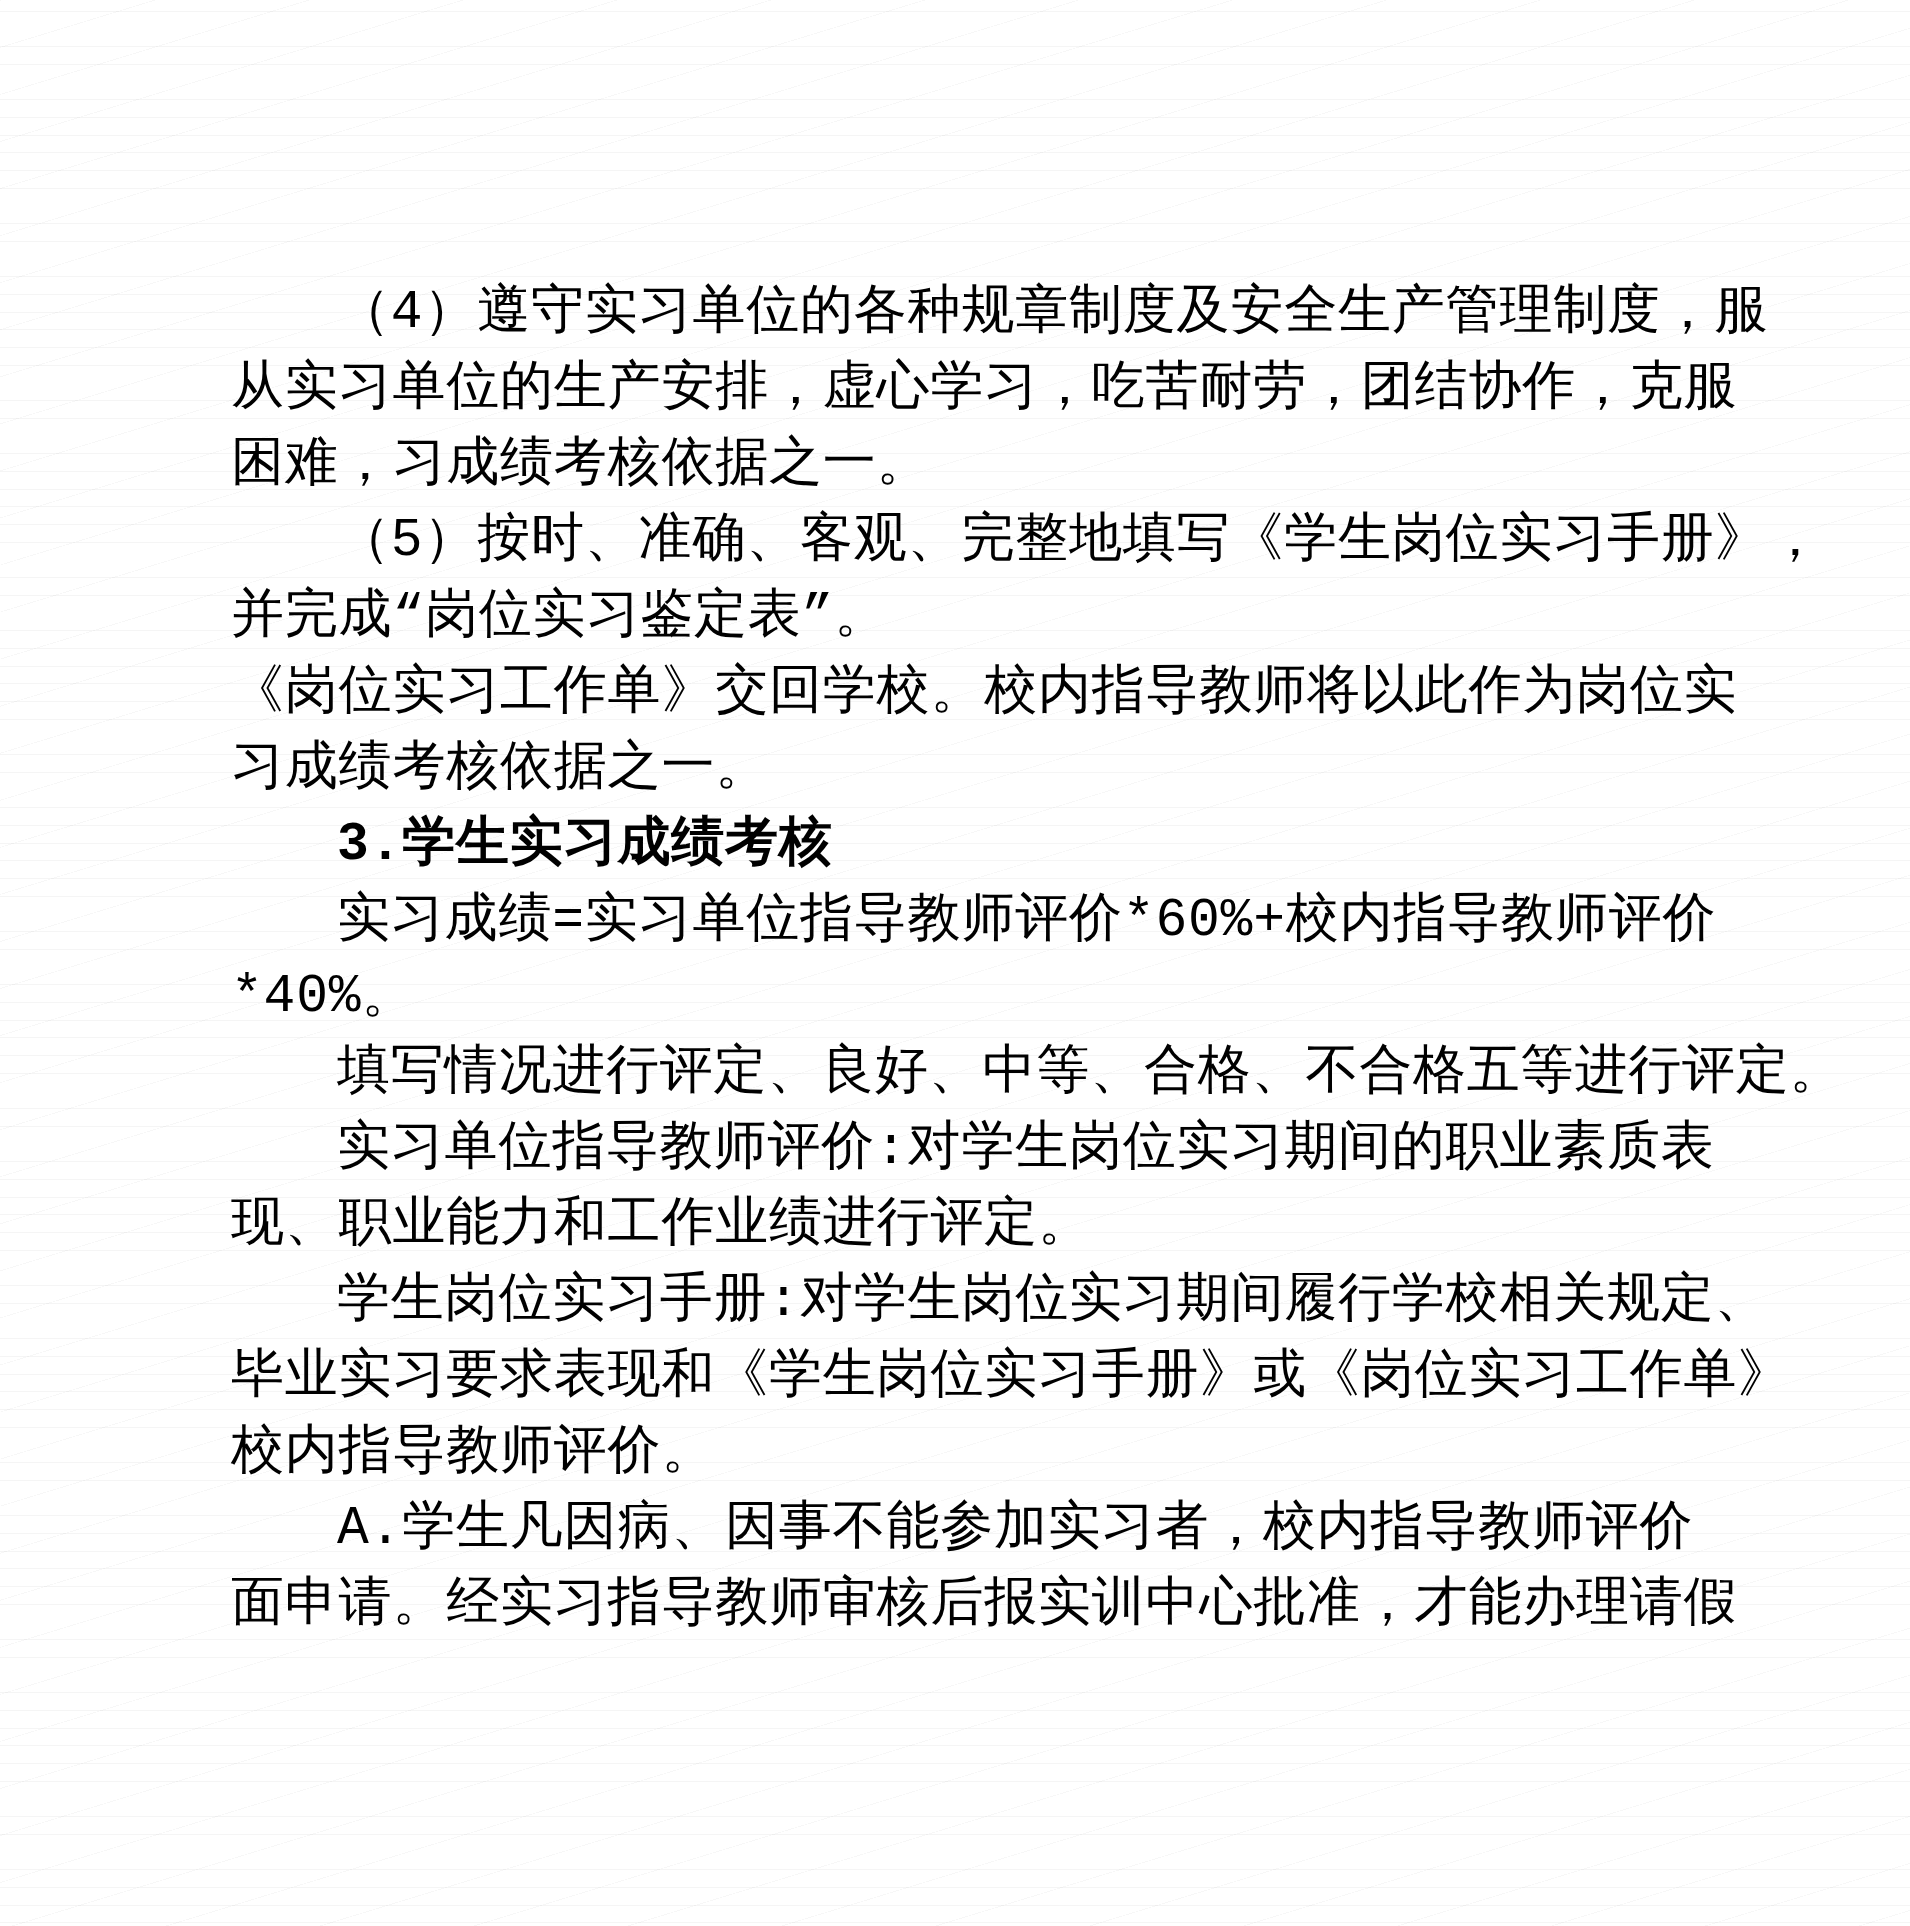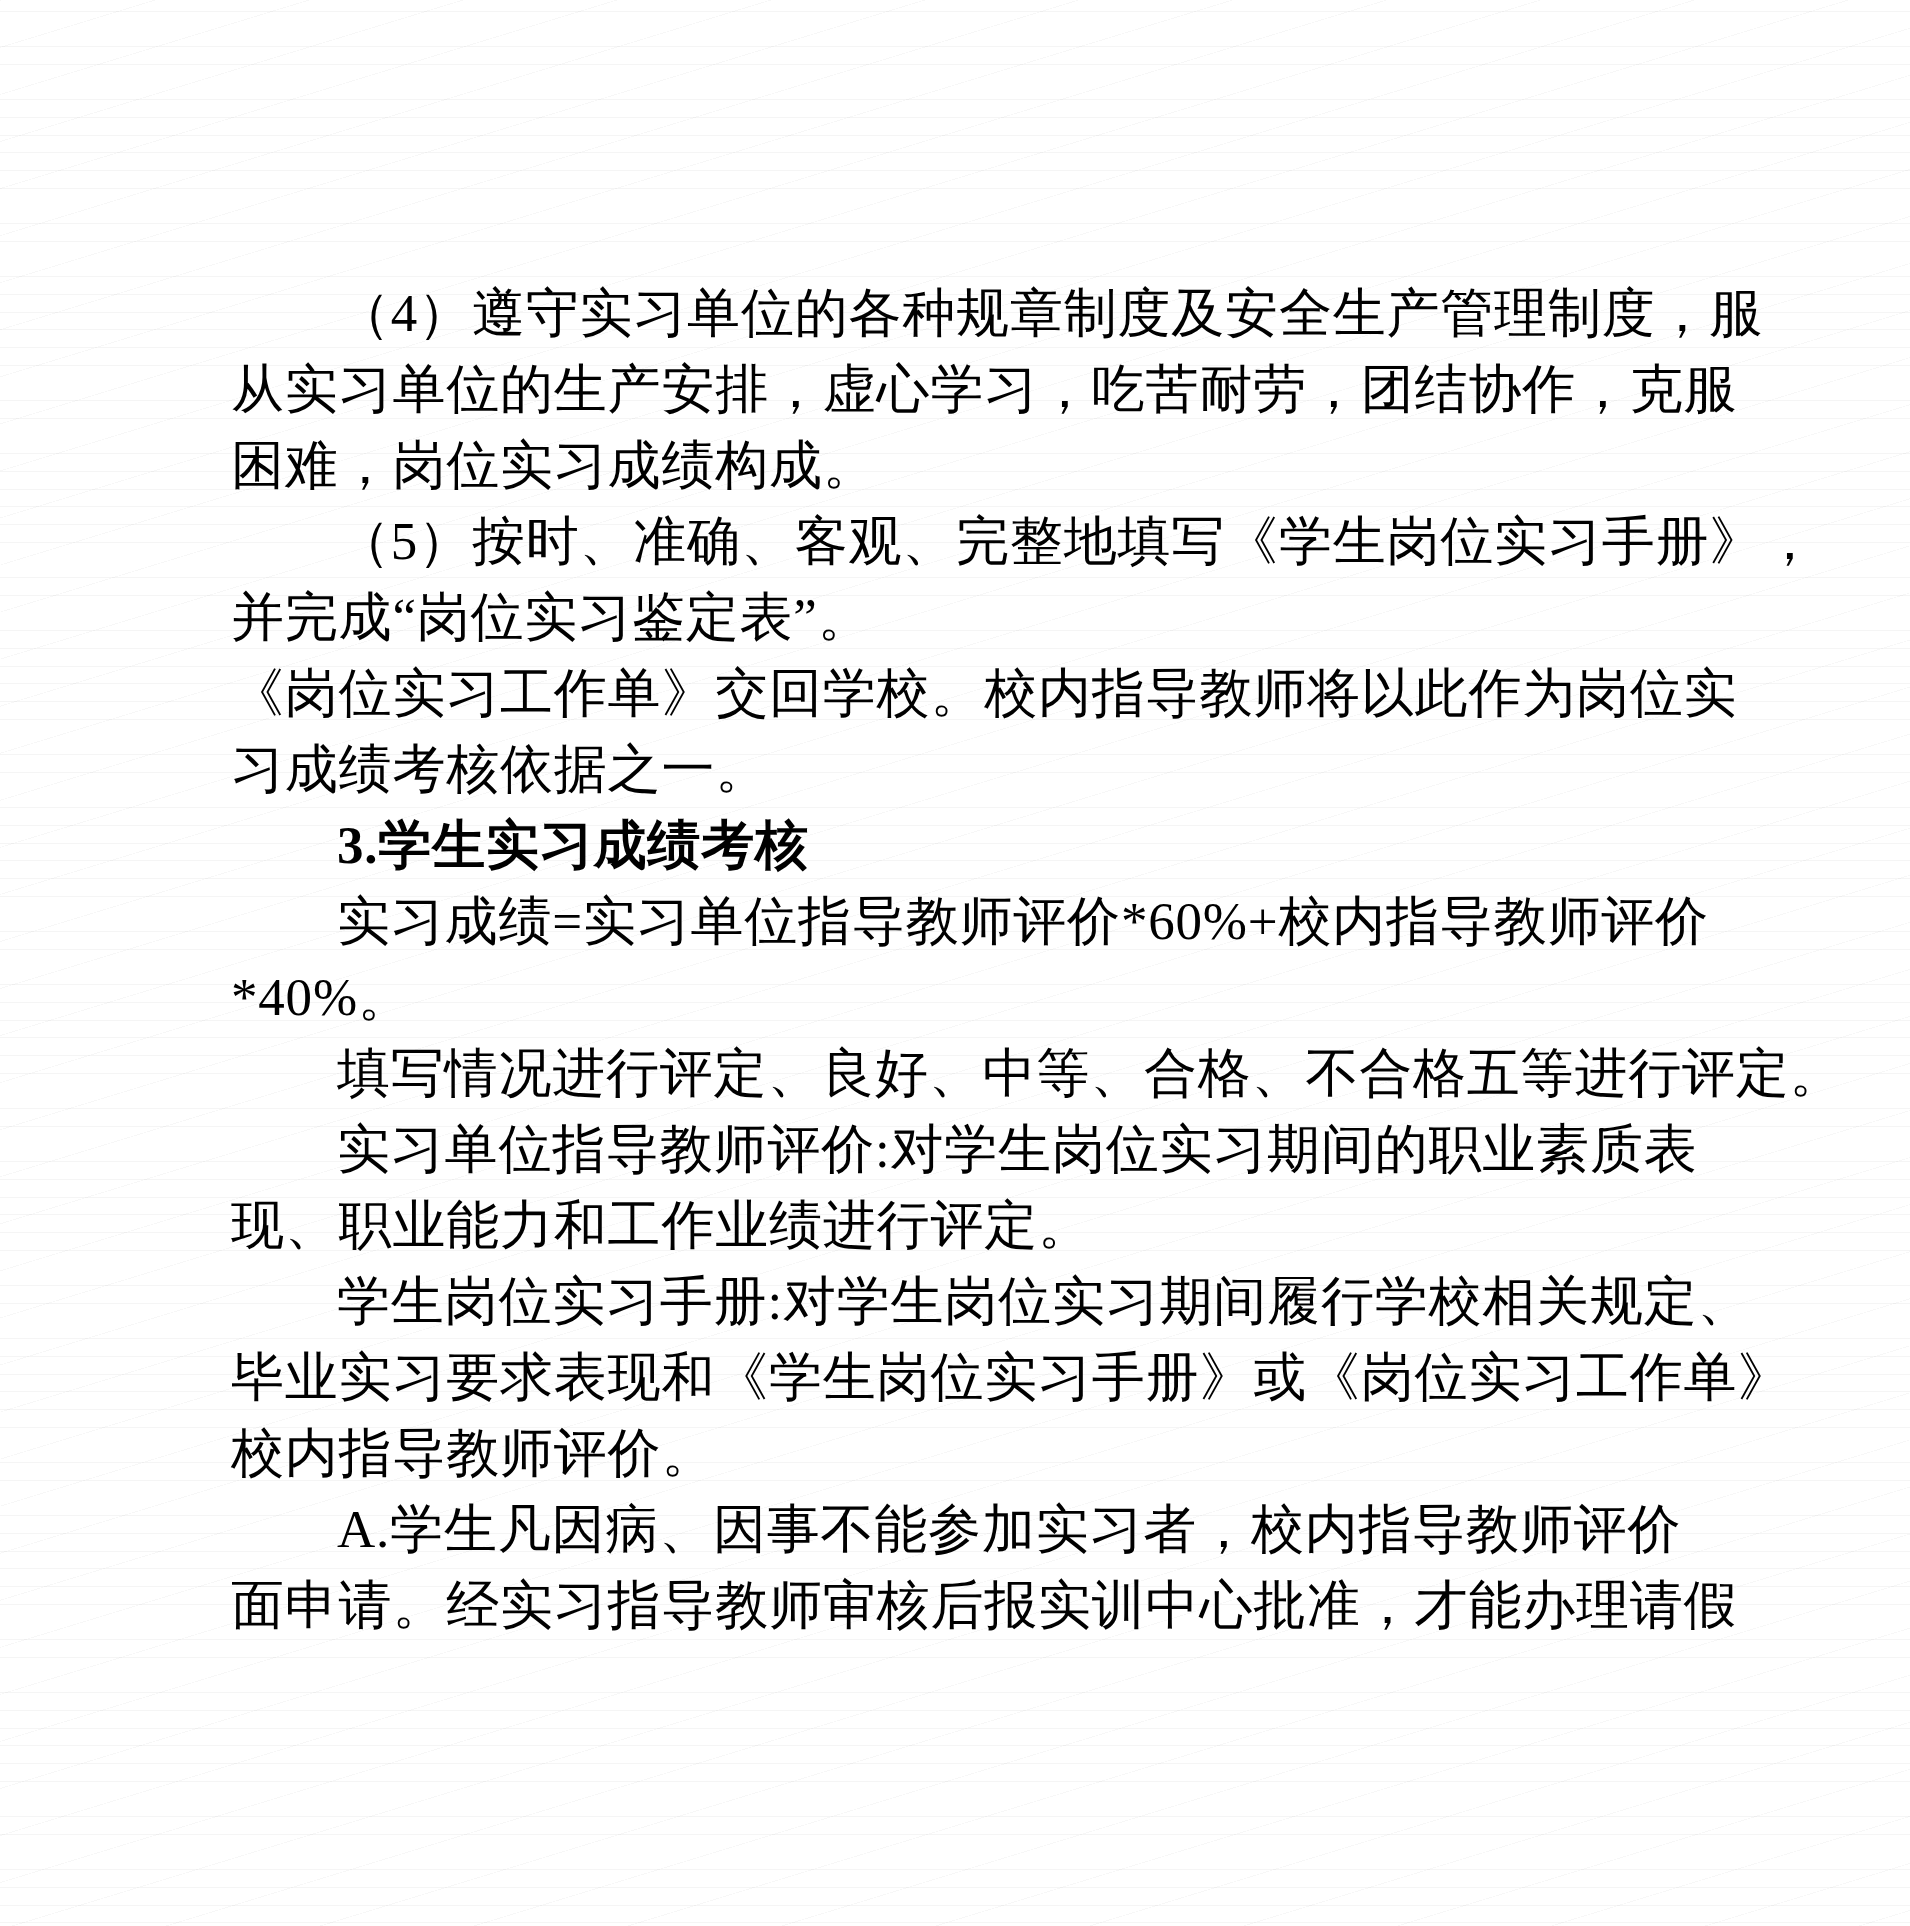--- a/index.html
+++ b/index.html
@@ -37,33 +37,34 @@
     width: 1468px;
     color: #000000;
   }
   .line {
     height: 76px;
     line-height: 76px;
     font-size: 53px;
     letter-spacing: 0.8px;
     white-space: nowrap;
     color: #000000;
+    font-family: Liberation Mono, monospace;
   }
   .line.indent { text-indent: 106px; }
   .line.bold   { font-weight: bold; }
 </style>
 </head>
 <body>
 
 <div class="page">
   <div class="artifacts"></div>
   <div class="text-block">
       <div class="line indent">（4）遵守实习单位的各种规章制度及安全生产管理制度，服</div>
       <div class="line">从实习单位的生产安排，虚心学习，吃苦耐劳，团结协作，克服</div>
-      <div class="line">困难，岗位实习成绩构成。</div>
+      <div class="line">困难，习成绩考核依据之一。</div>
       <div class="line indent">（5）按时、准确、客观、完整地填写《学生岗位实习手册》，</div>
       <div class="line">并完成“岗位实习鉴定表”。</div>
       <div class="line">《岗位实习工作单》交回学校。校内指导教师将以此作为岗位实</div>
       <div class="line">习成绩考核依据之一。</div>
       <div class="line indent bold">3.学生实习成绩考核</div>
       <div class="line indent">实习成绩=实习单位指导教师评价*60%+校内指导教师评价</div>
       <div class="line">*40%。</div>
       <div class="line indent">填写情况进行评定、良好、中等、合格、不合格五等进行评定。</div>
       <div class="line indent">实习单位指导教师评价:对学生岗位实习期间的职业素质表</div>
       <div class="line">现、职业能力和工作业绩进行评定。</div>

